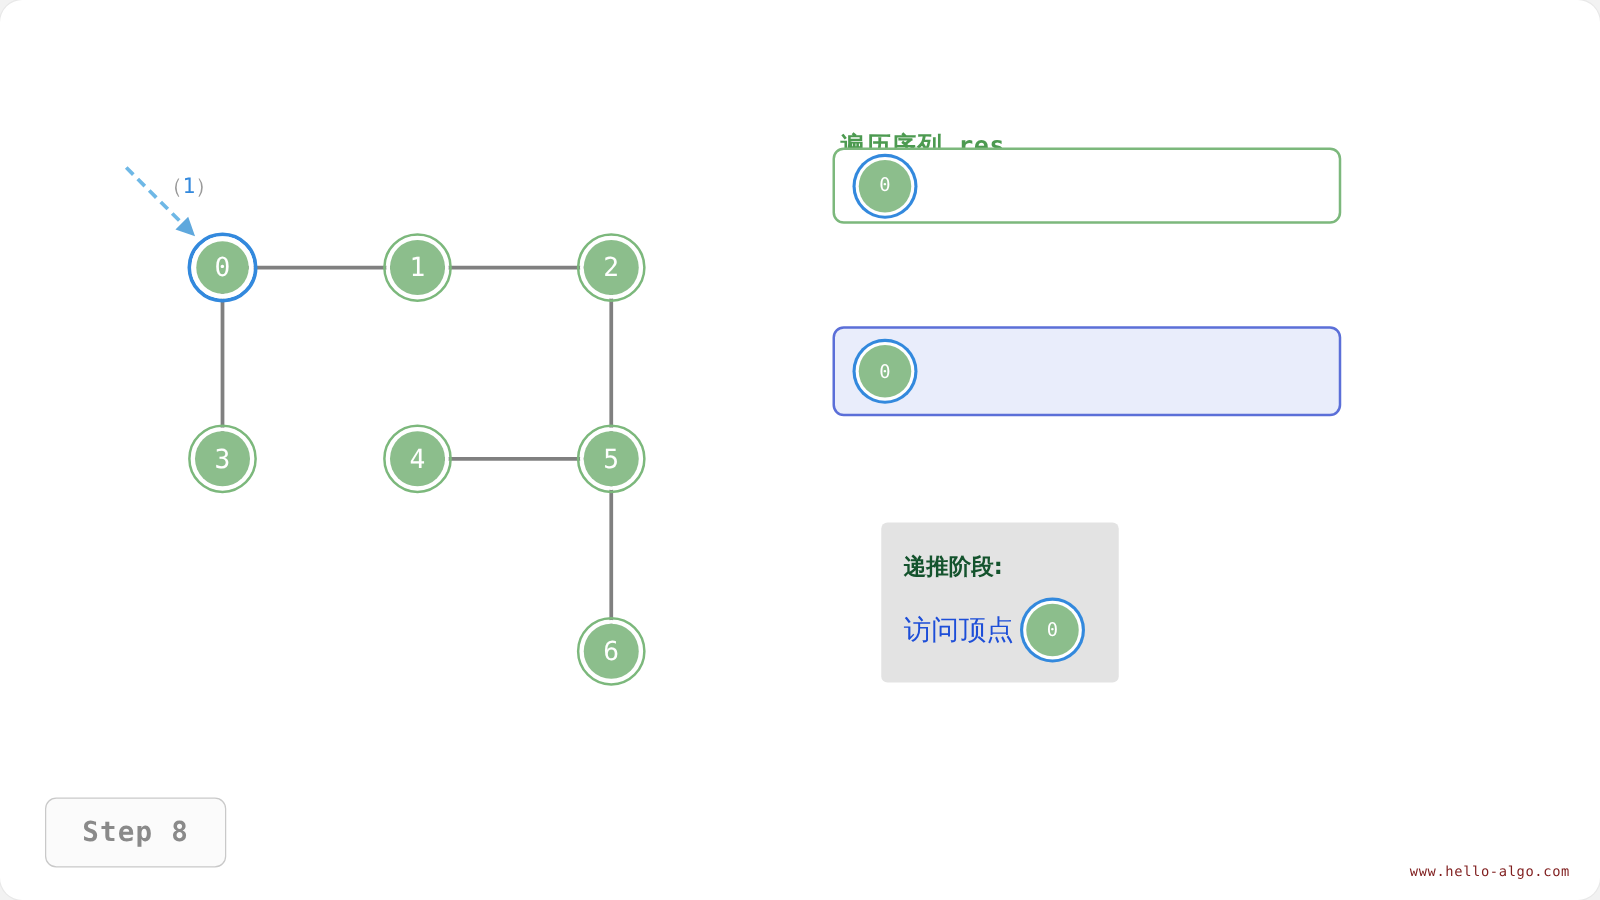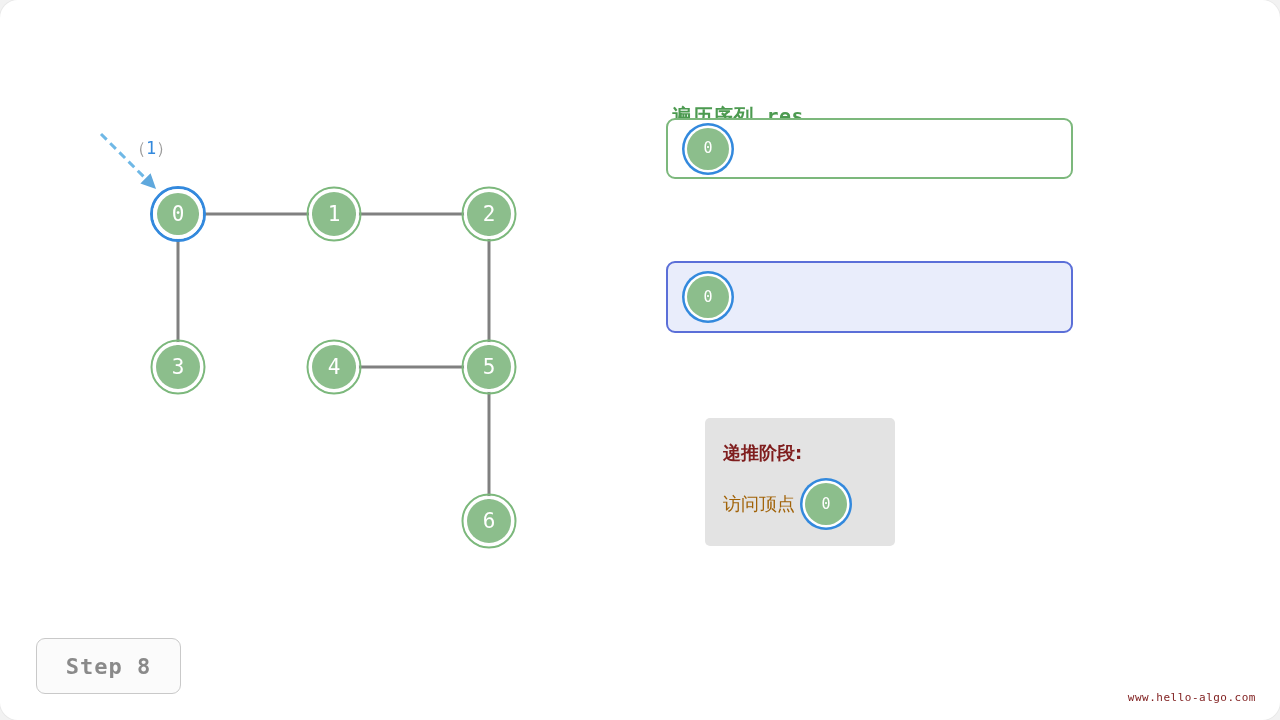--- a/index.html
+++ b/index.html
@@ -107,34 +107,34 @@
     width: 190px; height: 128px;
     background: #e3e3e3;
     border-radius: 5px;
   }
   #info-title {
     position: absolute;
     left: 18px; top: 23px;
     font-family: "DejaVu Sans", "Liberation Sans", sans-serif;
     font-size: 18px;
     font-weight: bold;
-    color: #7f1d1d;
+    color: #14532d;
     white-space: nowrap;
   }
   #info-row {
     position: absolute;
     left: 18px; top: 65px;
     display: flex;
     align-items: center;
     gap: 10px;
   }
   #info-row-text {
     font-family: "DejaVu Sans", "Liberation Sans", sans-serif;
-    font-size: 18px;
-    color: #a16207;
+    font-size: 22px;
+    color: #1d4ed8;
     white-space: nowrap;
   }
 
   
   #step-badge {
     position: absolute;
     left: 36px; top: 638px;
     width: 145px; height: 56px;
     box-sizing: border-box;
     border: 1.5px solid #c9c9c9;

